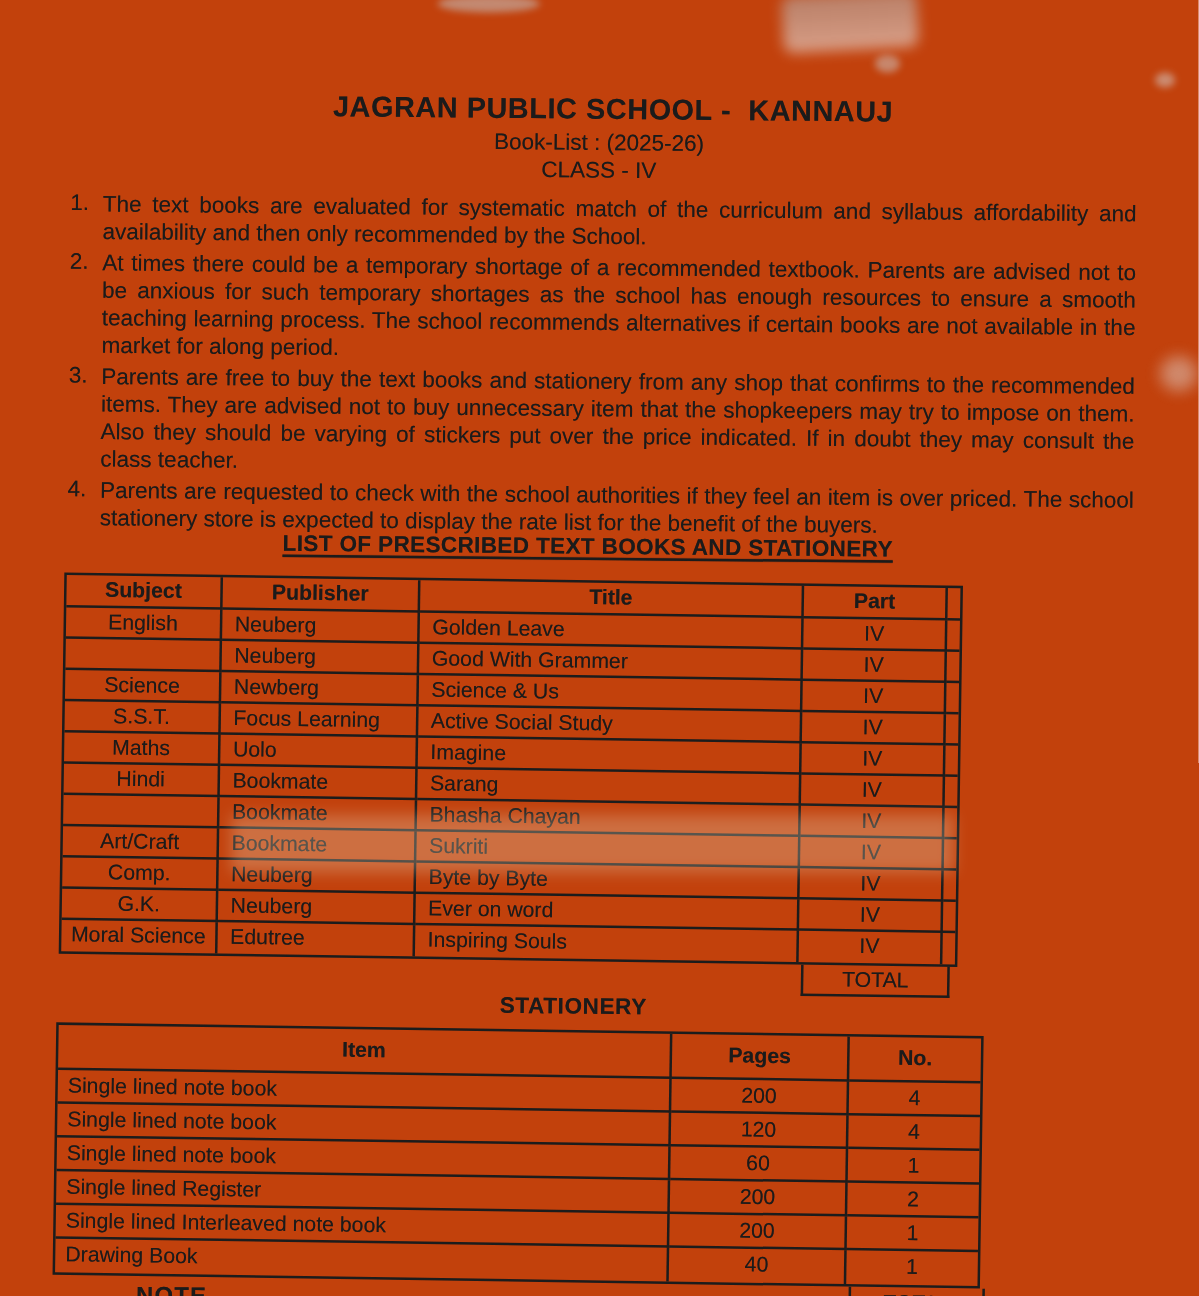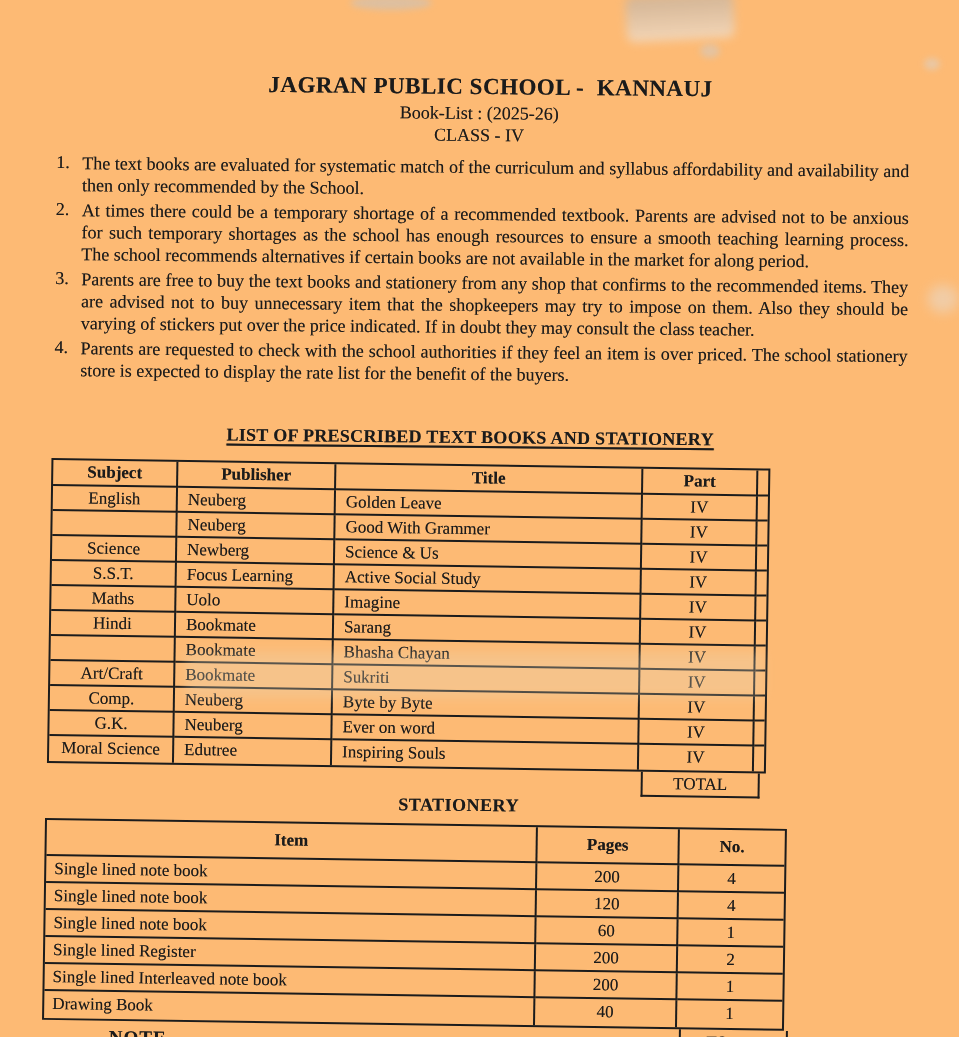--- a/index.html
+++ b/index.html
@@ -1,21 +1,21 @@
 <!DOCTYPE html>
 <html><head>
 <meta charset="utf-8">
 <style>
   :root { --ink:#1c1c1c; --txt:#1b1b1b; }
   * { margin:0; padding:0; }
   html,body { width:959px; height:1037px; overflow:hidden; background:#fdfdfb; }
   .page {
     position:relative; width:959px; height:1037px; overflow:hidden;
-    font-family:Liberation Serif, serif; color:var(--txt);
-    background:#fdba74;
+    font-family:Liberation Sans, sans-serif; color:var(--txt);
+    background:#c2410c;
   }
   .page * { text-shadow:0 0 0.5px rgba(25,25,25,.55); }
   .skew { position:absolute; left:0; top:0; width:959px; height:1037px;
           transform:rotate(0.55deg); transform-origin:60px 90px; }
 
   
   .doc-header { position:absolute; top:70px; left:0; width:100%; text-align:center; }
   .school-name { font-size:23px; font-weight:700; letter-spacing:.5px; transform:translateX(11px); white-space:pre; }
   .sub-line { font-size:18px; margin-top:3px; }
   .sub-line2 { font-size:18px; margin-top:1px; }

